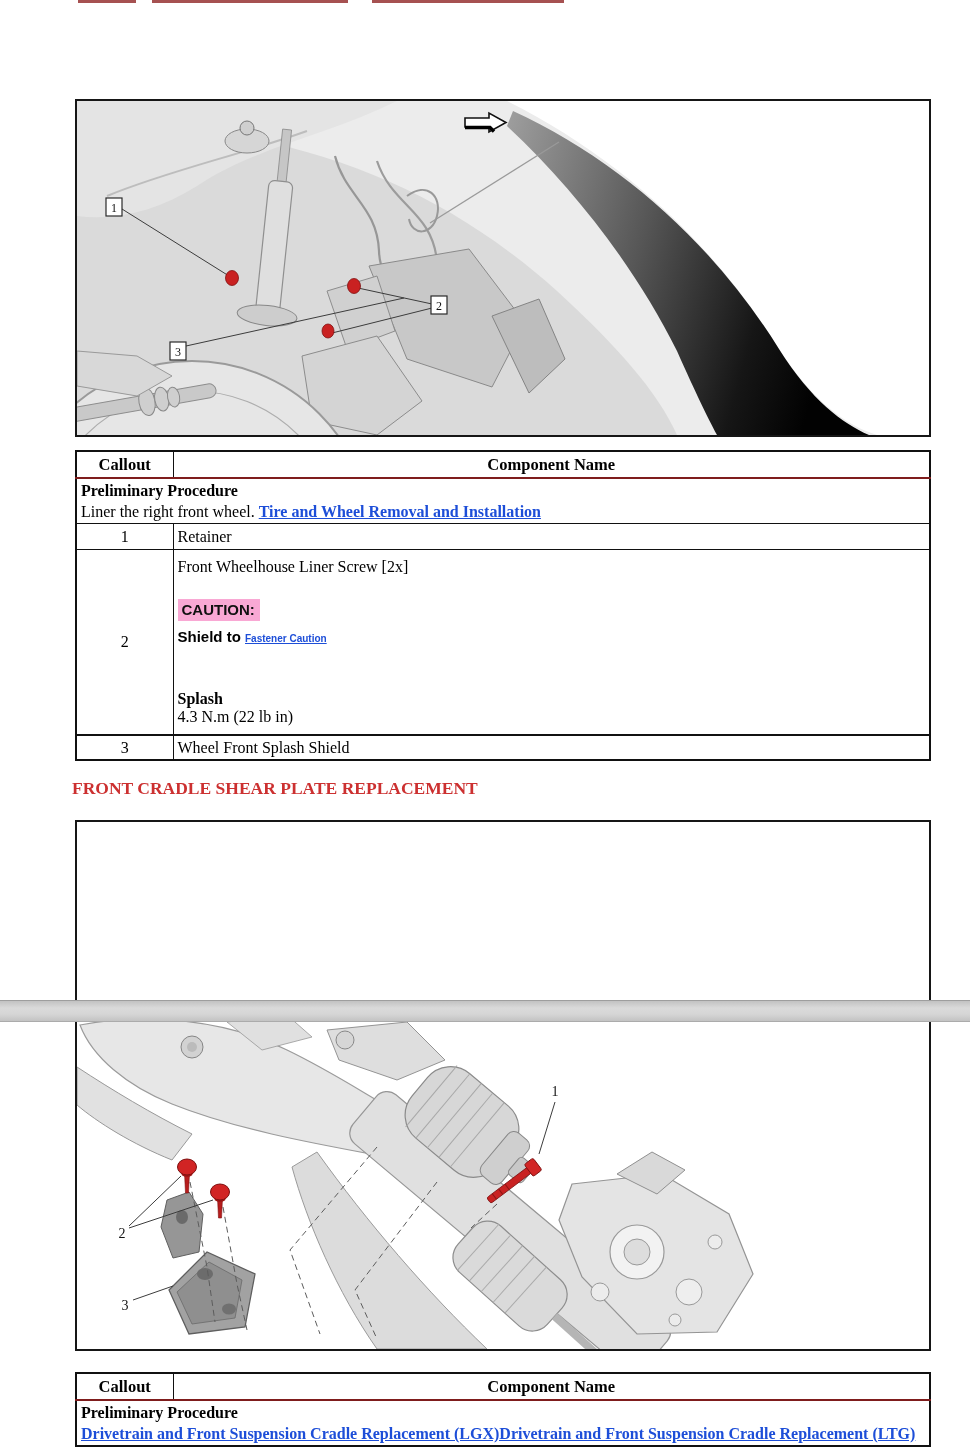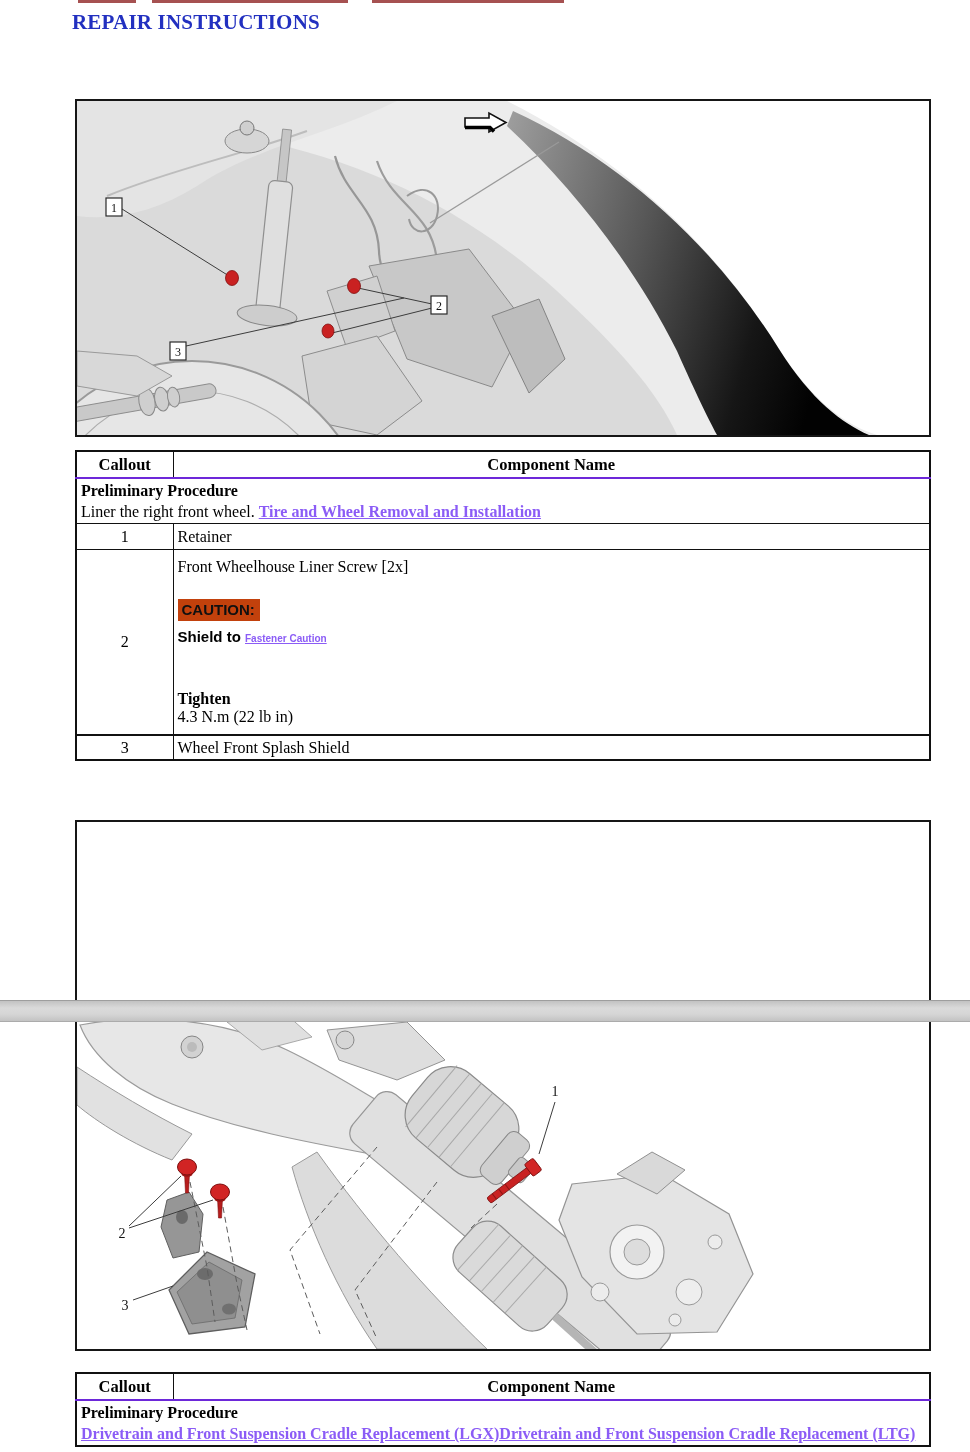--- a/index.html
+++ b/index.html
@@ -31,54 +31,53 @@
     border-top:1px solid #9e9e9e; border-bottom:1px solid #ababab;
   }
 
   .doc-table {
     position:absolute; left:75px; width:856px;
     border-collapse:collapse; background:#fff; table-layout:fixed;
   }
   .doc-table, .doc-table td { border:2px solid #111; }
   .doc-table td { border-width:1px; font-size:16px; padding:1px 4px; vertical-align:middle; }
   .doc-table { border-width:2px; }
-  .doc-table tr.hdr td { border-bottom:2px solid #6d28d9; font-weight:bold; text-align:center; font-size:16.5px; height:23px; padding:1px 2px; }
+  .doc-table tr.hdr td { border-bottom:2px solid #7f1d1d; font-weight:bold; text-align:center; font-size:16.5px; height:23px; padding:1px 2px; }
   .callout-col { width:97px; }
   .callout-cell { text-align:center; }
   .prelim-cell { padding:2px 4px 3px 3px; line-height:1.32;margin-left:44px; }
   .bold { font-weight:bold; }
-  a.green-link { color:#8b5cf6; font-weight:bold; text-decoration:underline; cursor:pointer; }
+  a.green-link { color:#1d4ed8; font-weight:bold; text-decoration:underline; cursor:pointer; }
   .row-last td { border-top:2px solid #111; height:21px; }
   .row-plain td { height:23px; }
 
   .row2-cell { vertical-align:top; height:182px; padding-top:2px; }
   .caution-wrap { margin-top:23px; font-family:"Liberation Sans", sans-serif; }
   .caution-chip {
-    display:inline-block; background:#c2410c; color:#101010;
+    display:inline-block; background:#f9a8d4; color:#101010;
     font-weight:bold; font-size:15px; padding:2px 5px 3px 4px;
   }
   .refer-line { margin-top:7px; font-family:"Liberation Sans", sans-serif; font-size:15px; font-weight:bold; }
   a.green-link.sans { font-family:"Liberation Sans", sans-serif; font-size:10px; }
   .tighten-line { margin-top:45px; font-weight:bold; }
 
   .fig-callout-box { fill:#ffffff; stroke:#2a2a2a; stroke-width:1.2; }
   .fig-callout-text { font-family:"Liberation Serif", serif; font-size:12px; fill:#111; }
   .leader { stroke:#3c3c3c; stroke-width:1; fill:none; }
   .dashed { stroke:#5c5c5c; stroke-width:1; fill:none; stroke-dasharray:6 4; }
 </style>
 </head>
 <body>
 
 <div class="page">
 
   <span class="remnant" style="left:78px;width:58px;"></span>
   <span class="remnant" style="left:152px;width:196px;"></span>
   <span class="remnant" style="left:372px;width:192px;"></span>
 
-  <div class="doc-title">REPAIR INSTRUCTIONS</div>
 
 
   <div class="figure-box" style="top:99px;height:334px;">
     <svg width="852" height="334" viewBox="0 0 852 334">
       <defs>
         <linearGradient id="cav" x1="0" y1="0" x2="1" y2="0.25">
           <stop offset="0" stop-color="#9f9f9f"></stop>
           <stop offset="0.45" stop-color="#555555"></stop>
           <stop offset="0.8" stop-color="#161616"></stop>
           <stop offset="1" stop-color="#020202"></stop>
@@ -180,31 +179,32 @@
     <tr>
       <td class="callout-cell">2</td>
       <td class="row2-cell">
         <div>Front Wheelhouse Liner Screw [2x]</div>
         <div class="caution-wrap">
           <span class="caution-chip">CAUTION:</span>
         </div>
         <div class="refer-line">
           <span>Shield to </span><a class="green-link sans">Fastener Caution</a>
         </div>
-        <div class="tighten-line">Tighten</div>
+        <div class="tighten-line">Splash</div>
         <div>4.3 N.m (22 lb in)</div>
       </td>
     </tr>
     <tr class="row-last">
       <td class="callout-cell">3</td>
       <td>Wheel Front Splash Shield</td>
     </tr>
   </tbody>
     </table>
 
+  <div class="sec-heading" style="top:778px;">FRONT CRADLE SHEAR PLATE REPLACEMENT</div>
 
   <div class="figure-box" style="top:820px;height:527px;">
     <svg width="852" height="527" viewBox="0 0 852 527">
 
       <path d="M3,203 C70,190 150,198 210,228 C260,252 300,280 330,295 L310,335 C240,322 160,308 95,282 C50,264 15,235 3,203 Z" fill="#e7e7e7" stroke="#9b9b9b" stroke-width="1.2"></path>
       <path d="M250,208 L330,200 L368,238 L320,258 L262,238 Z" fill="#dedede" stroke="#949494" stroke-width="1"></path>
       <path d="M150,200 L210,193 L235,215 L185,228 Z" fill="#e0e0e0" stroke="#979797" stroke-width="0.8"></path>
       <circle cx="115" cy="225" r="11" fill="#d2d2d2" stroke="#858585" stroke-width="1"></circle>
       <circle cx="115" cy="225" r="5" fill="#bbbbbb"></circle>
       <circle cx="268" cy="218" r="9" fill="#d6d6d6" stroke="#888" stroke-width="1"></circle>

